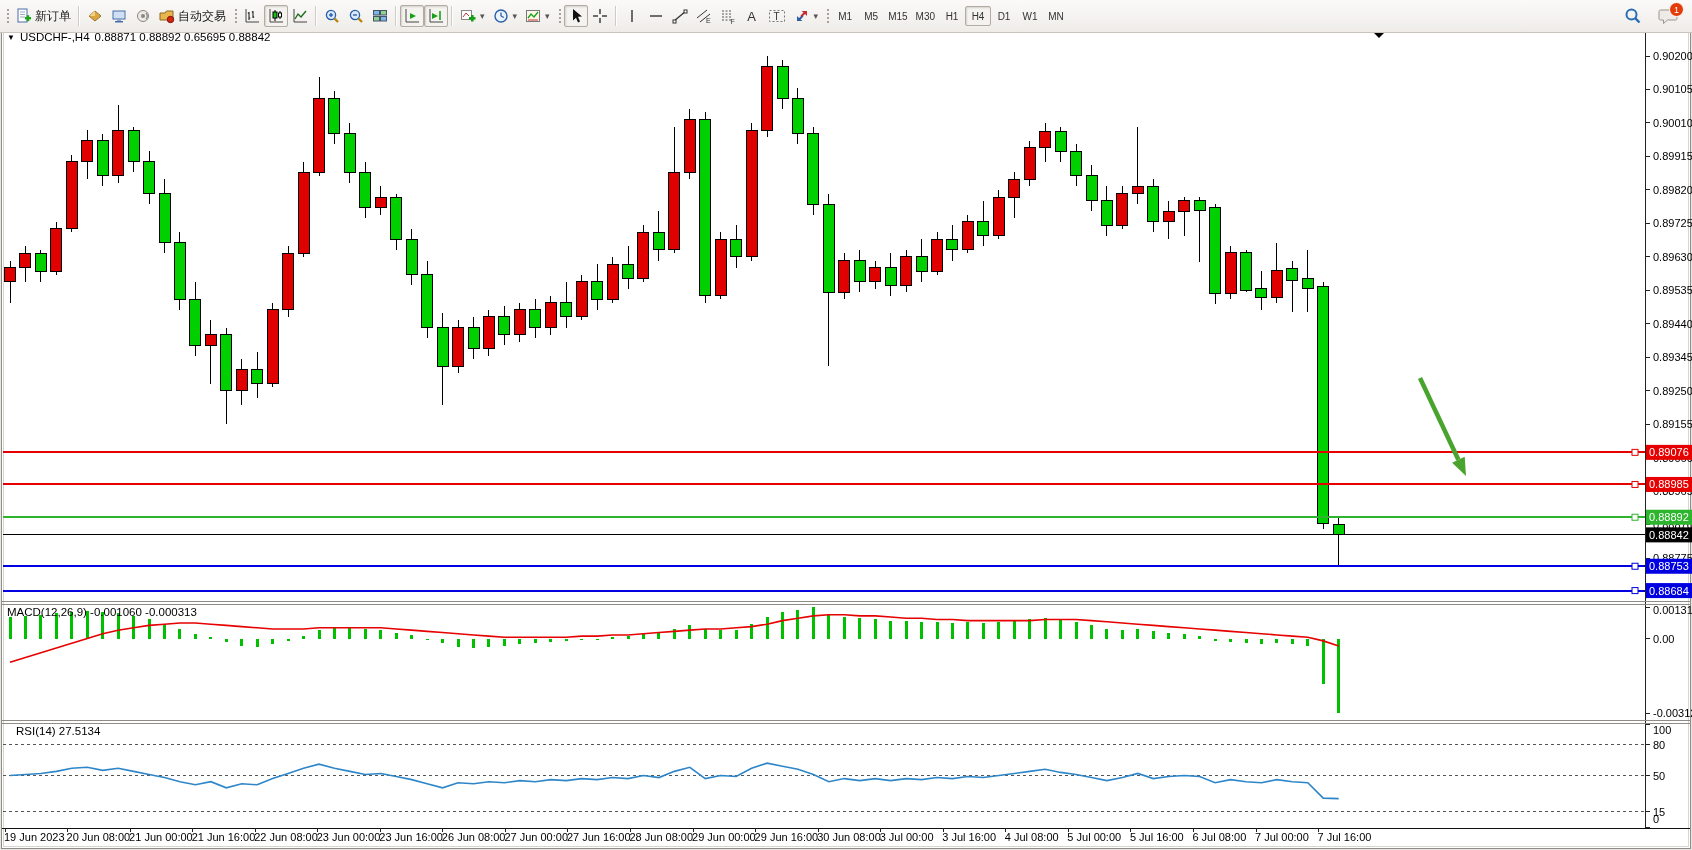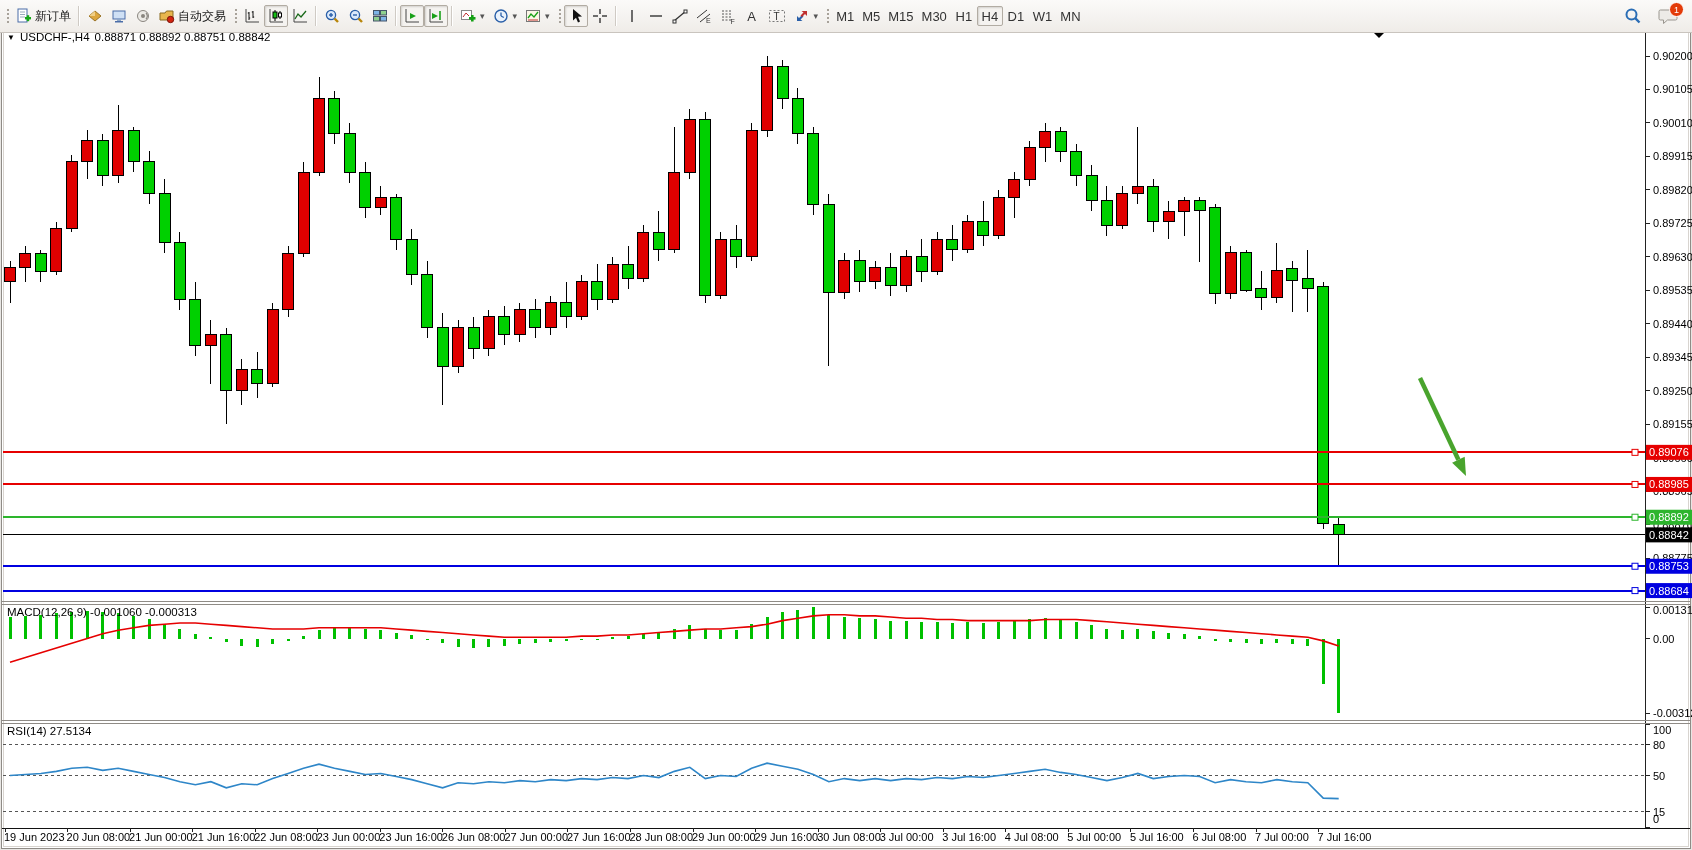--- a/index.html
+++ b/index.html
@@ -3,31 +3,31 @@
 <meta charset="utf-8">
 <style>
   html,body{margin:0;padding:0}
   body{width:1692px;height:850px;position:relative;font-family:"Liberation Sans",sans-serif;background:#e8e6e3;overflow:hidden}
   .toolbar{position:absolute;left:0;top:0;width:1692px;height:27px;background:linear-gradient(#fbfaf9,#efece8);border-bottom:1px solid #c9c4be;display:flex;align-items:center;z-index:5;padding:16px 2px;box-sizing:border-box}
   .tb{height:22px;min-width:24px;display:flex;align-items:center;justify-content:center;gap:3px;padding:0 3px;border:1px solid transparent;box-sizing:border-box;border-radius:2px}
   .tb.pressed{background:#f5f3f0;border:1px solid #b2aca3;box-shadow:inset 1px 1px 2px rgba(0,0,0,.14)}
   .tb .lbl{font-size:12px;color:#1a1a1a;white-space:nowrap}
   .sep{width:0;height:20px;border-left:1px solid #cfcac4;border-right:1px solid #fff;margin:0 3px}
   .grip{width:4px;height:18px;margin:0 3px;background-image:radial-gradient(circle,#a8a29a 1px,transparent 1.2px);background-size:4px 4px;background-position:1px 1px}
-  .tf{font-size:13px;color:#333;height:20px;min-width:26px}
+  .tf{font-size:10px;color:#333;height:20px;min-width:26px}
   .caret{font-size:9px;color:#555;margin-left:1px}
   .right-icons{margin-left:auto;display:flex;align-items:center;gap:8px;padding-right:8px}
   .bubble-wrap{position:relative;width:20px;height:18px}
   .nbadge{position:absolute;top:-5px;right:-6px;background:#e33b09;color:#fff;border-radius:50%;min-width:13px;height:13px;font-size:9px;display:flex;align-items:center;justify-content:center;border:1px solid #fff;z-index:2}
   #chart-svg{position:absolute;left:0;top:0;z-index:1}
   .overlay{position:absolute;z-index:3;font-size:11.5px;color:#000;white-space:pre}
   #chart-title{top:31px;left:7px;display:flex;align-items:center;gap:5px}
   #chart-title .tri{font-size:8px}
   #macd-label{top:606px;left:7px}
-  #rsi-label{top:725px;left:7px}
+  #rsi-label{top:725px;left:16px}
 </style>
 </head>
 <body>
 
 <div class="toolbar">
   <div class="grip"></div>
 
   <div class="tb">
     <svg width="16" height="16">
         <rect x="2" y="1" width="9" height="13" fill="#fff" stroke="#4a6da8"></rect>
@@ -684,16 +684,16 @@
       <text x="1317.55" y="841" font-size="11" fill="#000" font-family="Liberation Sans,sans-serif">7 Jul 16:00</text>
     </g>
     <polygon points="1372,31 1386,31 1379,38" fill="#000"></polygon>
     <g>
       <line x1="1420" y1="378" x2="1458.4" y2="459.7" stroke="#49A42D" stroke-width="4.5"></line>
       <polygon points="1466,476 1452.1,462.7 1464.7,456.7" fill="#49A42D"></polygon>
     </g>
   </svg>
 
 <div class="overlay" id="chart-title">
-  <span class="tri">▼</span><span>USDCHF-,H4</span><span>0.88871 0.88892 0.88751 0.88842</span>
+  <span class="tri">▼</span><span>USDCHF-,H4</span><span>0.88871 0.88892 0.65695 0.88842</span>
 </div>
 <div class="overlay" id="macd-label">MACD(12,26,9) -0.001060 -0.000313</div>
 <div class="overlay" id="rsi-label">RSI(14) 27.5134</div>
 
 </body></html>

